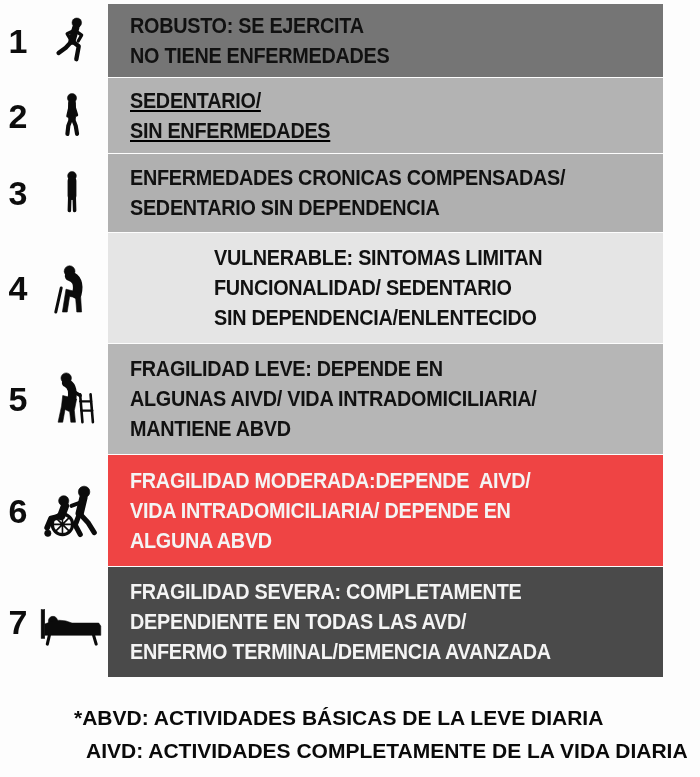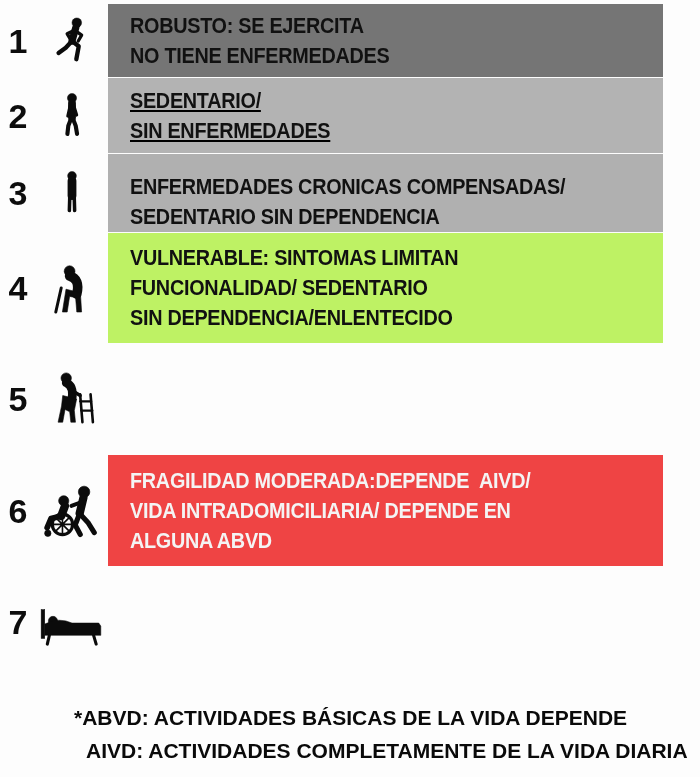--- a/index.html
+++ b/index.html
@@ -101,38 +101,38 @@
       <div class="row row-h3">
     <div class="num">3</div>
     <div class="iconwrap">
           <svg class="sil" width="44" height="66" viewBox="0 0 100 100">
             <circle cx="50" cy="11" r="10"></circle>
             <path class="st" d="M50 22 L50 56" stroke-width="20"></path>
             <path class="st" d="M45 56 L44 90" stroke-width="8"></path>
             <path class="st" d="M55 56 L56 90" stroke-width="8"></path>
           </svg>
         </div>
-    <div class="box" style="background: rgb(176, 176, 176); justify-content: flex-end;">
+    <div class="box" style="background: rgb(176, 176, 176);">
       <div class="box-lines">
             <div class="line" style="color: rgb(17, 17, 17);">ENFERMEDADES CRONICAS COMPENSADAS/</div>
             <div class="line" style="color: rgb(17, 17, 17);">SEDENTARIO SIN DEPENDENCIA</div>
           </div>
     </div>
   </div>
       <div class="row row-h4">
     <div class="num">4</div>
     <div class="iconwrap">
           <svg class="sil" width="60" height="86" viewBox="0 0 100 100">
             <circle cx="46" cy="22" r="9"></circle>
             <path class="st" d="M46 30 C58 33 62 44 58 60" stroke-width="16"></path>
             <path d="M40 52 L64 58 L66 90 L58 90 L56 66 L46 64 L42 90 L34 90 Z"></path>
             <path class="st" d="M32 50 L23 90" stroke-width="5"></path>
           </svg>
         </div>
-    <div class="box" style="background: #bef264;">
+    <div class="box" style="background: #e5e5e5; align-items: center;">
       <div class="box-lines">
             <div class="line" style="color: rgb(17, 17, 17);">VULNERABLE: SINTOMAS LIMITAN</div>
             <div class="line" style="color: rgb(17, 17, 17);">FUNCIONALIDAD/ SEDENTARIO</div>
             <div class="line" style="color: rgb(17, 17, 17);">SIN DEPENDENCIA/ENLENTECIDO</div>
           </div>
     </div>
   </div>
       <div class="row row-h5">
     <div class="num">5</div>
     <div class="iconwrap">
@@ -140,20 +140,27 @@
             <circle cx="40" cy="14" r="9"></circle>
             <path class="st" d="M40 22 C50 26 52 36 50 50" stroke-width="15"></path>
             <path d="M34 44 L58 50 L54 70 L56 90 L48 90 L46 72 L38 68 L34 90 L26 90 L32 62 Z"></path>
             <path class="st" d="M48 34 L64 44" stroke-width="6"></path>
             <path class="st" d="M64 42 L68 90" stroke-width="4.5"></path>
             <path class="st" d="M82 42 L86 90" stroke-width="4.5"></path>
             <path class="st" d="M64 54 L83 54" stroke-width="4"></path>
             <path class="st" d="M66 70 L85 70" stroke-width="4"></path>
           </svg>
         </div>
+    <div class="box" style="background: rgb(182, 182, 182);">
+      <div class="box-lines">
+            <div class="line" style="color: rgb(17, 17, 17);">FRAGILIDAD LEVE: DEPENDE EN</div>
+            <div class="line" style="color: rgb(17, 17, 17);">ALGUNAS AIVD/ VIDA INTRADOMICILIARIA/</div>
+            <div class="line" style="color: rgb(17, 17, 17);">MANTIENE ABVD</div>
+          </div>
+    </div>
   </div>
       <div class="row row-h6">
     <div class="num">6</div>
     <div class="iconwrap">
           <svg class="sil" width="70" height="66" viewBox="0 0 110 100">
             <circle cx="74" cy="20" r="9"></circle>
             <path class="st" d="M73 29 L67 54" stroke-width="13"></path>
             <path class="st" d="M70 36 L54 42" stroke-width="6"></path>
             <path class="st" d="M67 54 L80 68 L90 84" stroke-width="8"></path>
             <path class="st" d="M67 54 L60 72 L68 87" stroke-width="8"></path>
@@ -177,20 +184,27 @@
     <div class="num">7</div>
     <div class="iconwrap">
           <svg class="sil" width="82" height="56" viewBox="0 0 140 100">
             <rect x="10" y="26" width="7" height="56"></rect>
             <circle cx="33" cy="48" r="9"></circle>
             <path d="M17 54 Q45 40 70 52 L122 52 L126 58 L126 76 L17 76 Z"></path>
             <path class="st" d="M26 76 L22 93" stroke-width="6"></path>
             <path class="st" d="M112 76 L117 93" stroke-width="6"></path>
           </svg>
         </div>
+    <div class="box" style="background: rgb(74, 74, 74);">
+      <div class="box-lines">
+            <div class="line" style="color: rgb(244, 244, 244);">FRAGILIDAD SEVERA: COMPLETAMENTE</div>
+            <div class="line" style="color: rgb(244, 244, 244);">DEPENDIENTE EN TODAS LAS AVD/</div>
+            <div class="line" style="color: rgb(244, 244, 244);">ENFERMO TERMINAL/DEMENCIA AVANZADA</div>
+          </div>
+    </div>
   </div>
     </div>
 
   <div class="footer">
-    <div class="foot-line first">*ABVD: ACTIVIDADES BÁSICAS DE LA VIDA DEPENDE</div>
+    <div class="foot-line first">*ABVD: ACTIVIDADES BÁSICAS DE LA LEVE DIARIA</div>
     <div class="foot-line">AIVD: ACTIVIDADES COMPLETAMENTE DE LA VIDA DIARIA</div>
   </div>
 </main>
 
 </body></html>

